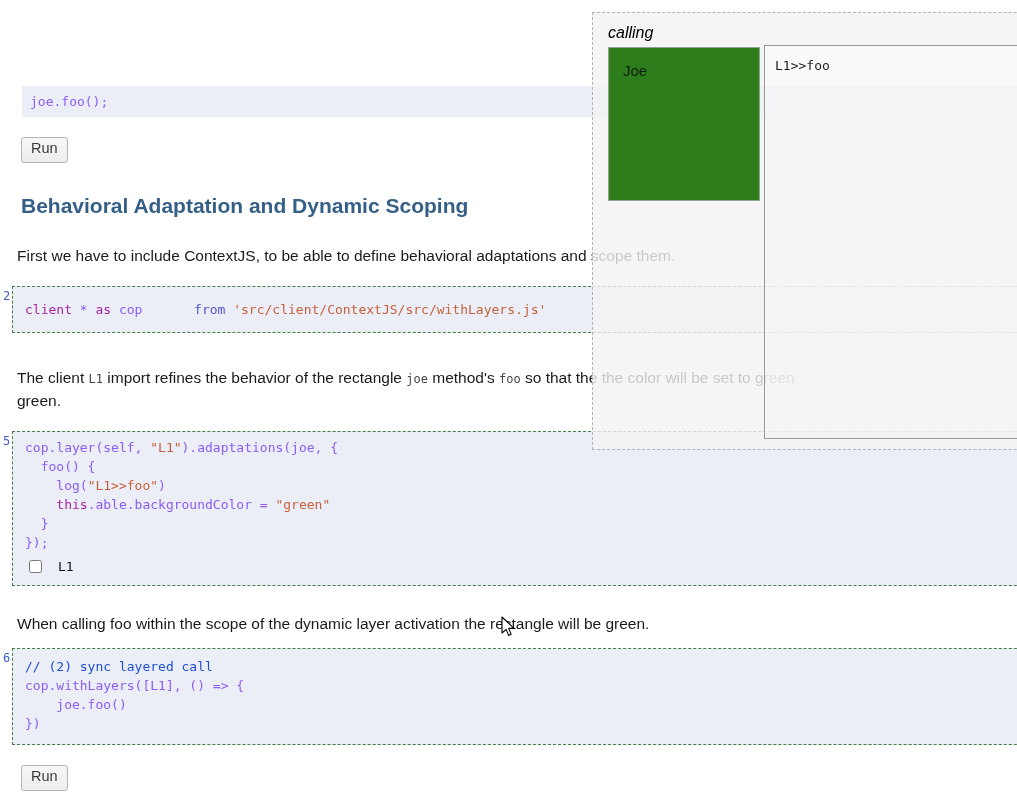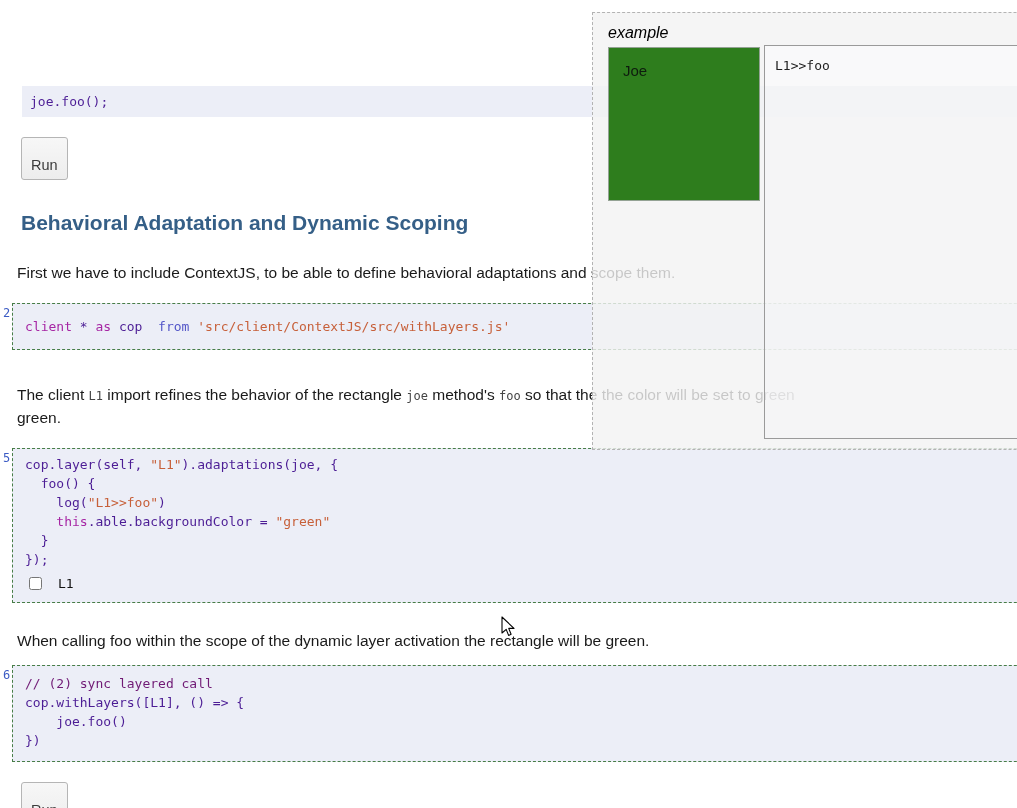--- a/index.html
+++ b/index.html
@@ -21,37 +21,37 @@
     position:relative; margin-left:12px; width:1100px; background:#eceef7;
     border:1px dashed #477d47; font-family:"DejaVu Sans Mono", monospace;
     font-size:13px; line-height:19px; color:#1a1a1a;
   }
   .codeblock .gutter {
     position:absolute; left:-10px; top:3px; font-size:12px; line-height:13px;
     color:#3b5bc4; font-family:"DejaVu Sans Mono", monospace;
   }
   .cl { white-space:pre; }
   .tok-kw  { color:#a626a4; }
-  .tok-kwf { color:#5356c8; }
+  .tok-kwf { color:#5356c8;margin-left:36px; }
   .tok-str { color:#c7603a; }
-  .tok-cmt { color:#701a75; }
-  .tok-pl  { color:#4c1d95; }
+  .tok-cmt { color:#1d4ed8; }
+  .tok-pl  { color:#8b5cf6; }
   .cb-row { display:flex; align-items:center; gap:16px; padding-left:4px; margin-top:3px; height:22px; }
   .cb-row input { width:13px; height:13px; }
   .cb-row .cb-label { font-size:13px; color:#111; }
 
   
   h2.title { margin:31px 0 0 21px; font-size:21px; font-weight:bold; color:#355f87; }
   p.para { margin-left:17px; font-size:15.5px; line-height:21px; color:#1a1a1a; }
   .nowrap-line { white-space:nowrap; }
   .ic { font-family:"DejaVu Sans Mono", monospace; font-size:12px; color:#444; }
 
   
   button.run {
-    display:inline-block; margin-left:21px; padding:19px 9px 6px;
+    display:inline-block; margin-left:21px; padding:2px 9px 6px;
     font-family:"Liberation Sans", sans-serif; font-size:14.5px; color:#3b3b3b;
     background:linear-gradient(#f7f7f7,#ededed); border:1px solid #b5b5b5;
     border-radius:3px; cursor:pointer;
   }
 
   
   .example-window {
     position:absolute; left:592px; top:12px; width:560px; height:438px;
     border:1px dashed #b3b3b3; background:rgba(242,242,242,0.8); z-index:5;
   }
@@ -131,21 +131,21 @@
     <div class="cl"><span class="tok-pl">    joe.foo()</span></div>
     <div class="cl"><span class="tok-pl">})</span></div>
   </div>
 
   
   <button class="run" style="margin-top:20px;">Run</button>
 
 </div>
 
 <div class="example-window">
-  <span class="example-title">example</span>
+  <span class="example-title">calling</span>
   <div class="joe-box">
     <span>Joe</span>
   </div>
   <div class="log-panel">
     <div class="log-entry">L1&gt;&gt;foo</div>
   </div>
 </div>
 
 <div class="cursor">
   <svg width="15" height="21" viewBox="0 0 15 21">

